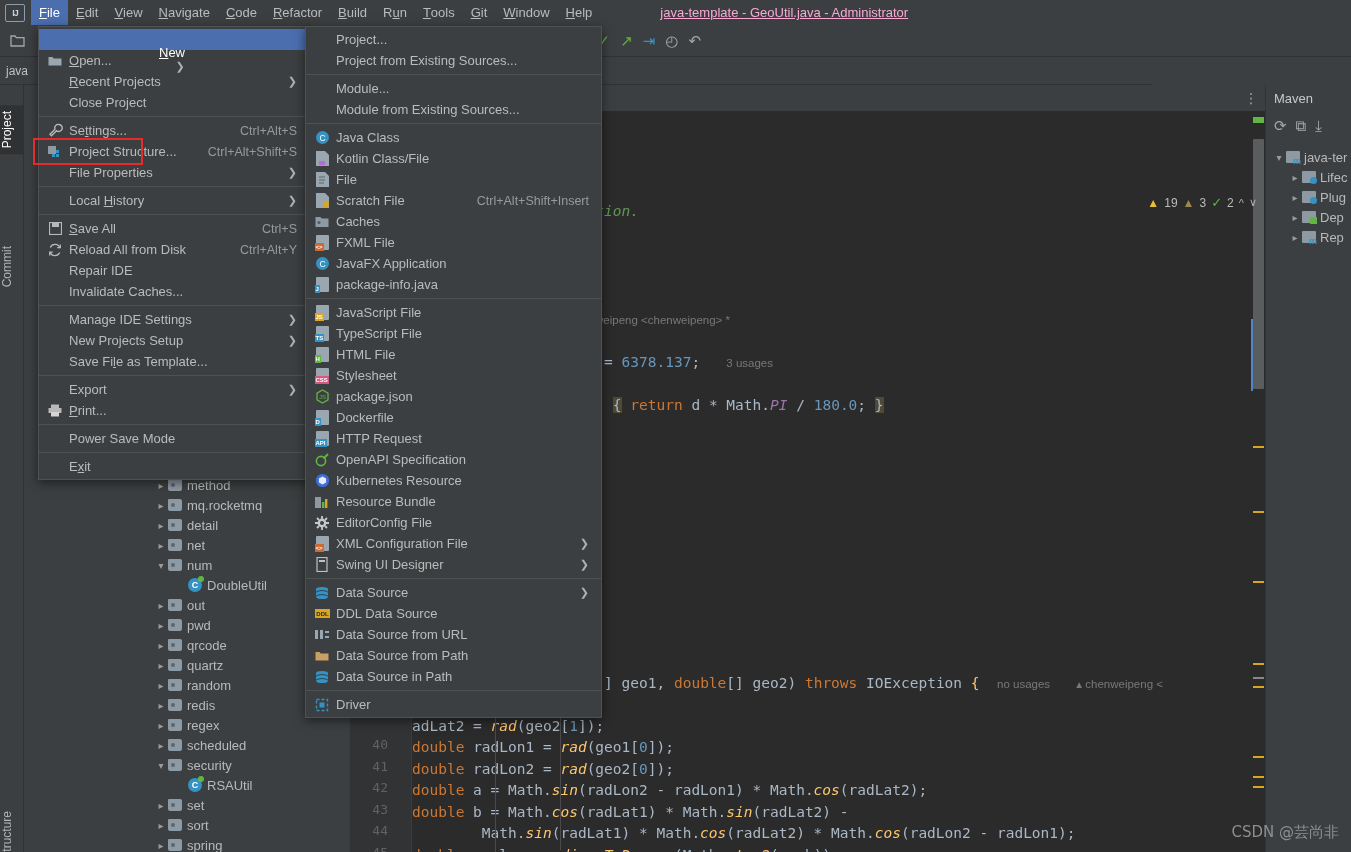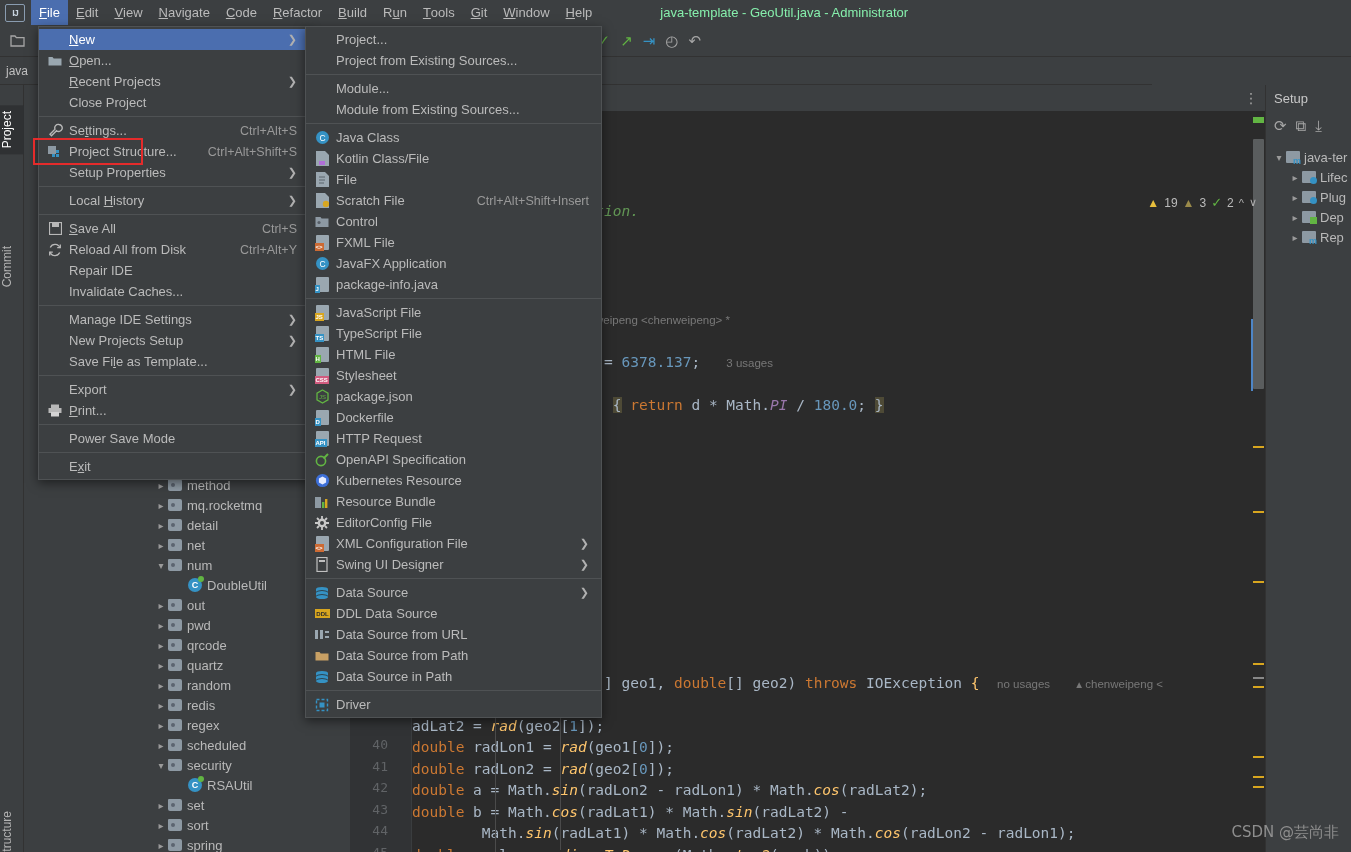--- a/index.html
+++ b/index.html
@@ -25,21 +25,21 @@
     background:#3c3f41;
   }
   .menubar{ display:flex; align-items:center; height:25px; }
   .menu-item{
     padding:4px 8px; font-size:13px; color:#bbbbbb; height:25px;
     display:flex; align-items:center; cursor:default; white-space:nowrap;
   }
   .menu-item.active{ background:#4b6eaf; color:#ffffff; }
   .menu-item u{ text-decoration:underline; }
   .win-title{
-    margin-left:60px; font-size:13px; color:#86efac; white-space:nowrap;
+    margin-left:60px; font-size:13px; color:#f9a8d4; white-space:nowrap;text-decoration:underline;
   }
 
   
   .toolbar2{
     position:absolute; left:0; top:25px; width:1351px; height:32px;
     background:#3c3f41; display:flex; align-items:center;
     border-bottom:1px solid #323232;
   }
   .tb-icon{ width:22px; height:22px; margin-left:6px; display:flex;
     align-items:center; justify-content:center; color:#a6a6a6; }
@@ -192,21 +192,21 @@
   .popup{
     position:absolute; background:#3c3f41;
     border:1px solid #4f5254; box-shadow:0 3px 10px rgba(0,0,0,.5);
     z-index:40; padding:2px 0;
   }
   .mi{
     display:flex; align-items:center; height:21px; padding:0 12px 0 8px;
     font-size:13px; color:#bbbbbb; white-space:nowrap; cursor:default;
     position:relative;
   }
-  .mi.sel{ background:#4b6eaf; color:#ffffff; }
+  .mi.sel{ background:#4b6eaf; color:#ffffff;flex-direction:column; }
   .mi .mi-icon{
     width:16px; height:16px; flex:0 0 16px; margin-right:6px;
     display:flex; align-items:center; justify-content:center; font-size:11px;
   }
   .mi .mi-label{ flex:1; }
   .mi .mi-key{ margin-left:26px; color:#999999; font-size:12.5px; }
   .mi .mi-arrow{ margin-left:16px; color:#b0b0b0; font-size:11px; }
   .msep{ height:1px; background:#4f5254; margin:3px 0; }
   .ul{ text-decoration:underline; }
 
@@ -433,21 +433,21 @@
         <div class="mk" style="top: 645px;"></div>
         <div class="mk" style="top: 665px;"></div>
         <div class="mk" style="top: 675px;"></div>
         <div class="mk g" style="top: 6px; height: 6px;"></div>
         <div class="scrollthumb" style="top: 28px; height: 250px;"></div>
         <div class="caretmark" style="top: 208px; height: 72px;"></div>
       </div>
   </div>
 
   <div class="mavenpanel">
-    <div class="maven-title">Setup</div>
+    <div class="maven-title">Maven</div>
     <div class="maven-tools" id="maventools">
         <span style="font-size: 15px;">⟳</span>
         <span style="font-size: 15px;">⧉</span>
         <span style="font-size: 15px;">⤓</span>
       </div>
     <div id="maventree" style="padding-top:6px;">
         <div class="mrow" style="padding-left: 6px;">
           <span class="tw">▾</span>
           <span class="micon m"></span>
           <span>java-ter</span>
@@ -515,21 +515,21 @@
             <rect x="8" y="5" width="3" height="3" fill="#3592c4"></rect>
             <rect x="8" y="9" width="3" height="3" fill="#3592c4"></rect>
             <rect x="4" y="9" width="3" height="3" fill="#3592c4"></rect>
           </svg>
         </span>
         <span class="mi-label">Project Structure...</span>
         <span class="mi-key">Ctrl+Alt+Shift+S</span>
       </div>
       <div class="mi">
         <span class="mi-icon"></span>
-        <span class="mi-label">Setup Properties</span>
+        <span class="mi-label">File Properties</span>
         <span class="mi-arrow">❯</span>
       </div>
       <div class="msep"></div>
       <div class="mi">
         <span class="mi-icon"></span>
         <span class="mi-label">Local <u class="ul">H</u>istory</span>
         <span class="mi-arrow">❯</span>
       </div>
       <div class="msep"></div>
       <div class="mi">
@@ -659,21 +659,21 @@
         <span class="mi-label">Scratch File</span>
         <span class="mi-key">Ctrl+Alt+Shift+Insert</span>
       </div>
       <div class="mi">
         <span class="mi-icon">
           <svg width="14" height="12" viewBox="0 0 14 12">
             <path d="M0.5 1h5l1.1 1.4H13.5V11H0.5z" fill="#8d99a3"></path>
             <circle cx="4" cy="6.5" r="1.6" fill="#585f68"></circle>
           </svg>
         </span>
-        <span class="mi-label">Control</span>
+        <span class="mi-label">Caches</span>
       </div>
       <div class="mi">
         <span class="mi-icon">
           <span class="badge">
             <span style="background:#cc6a33">&lt;&gt;</span>
           </span>
         </span>
         <span class="mi-label">FXML File</span>
       </div>
       <div class="mi">

